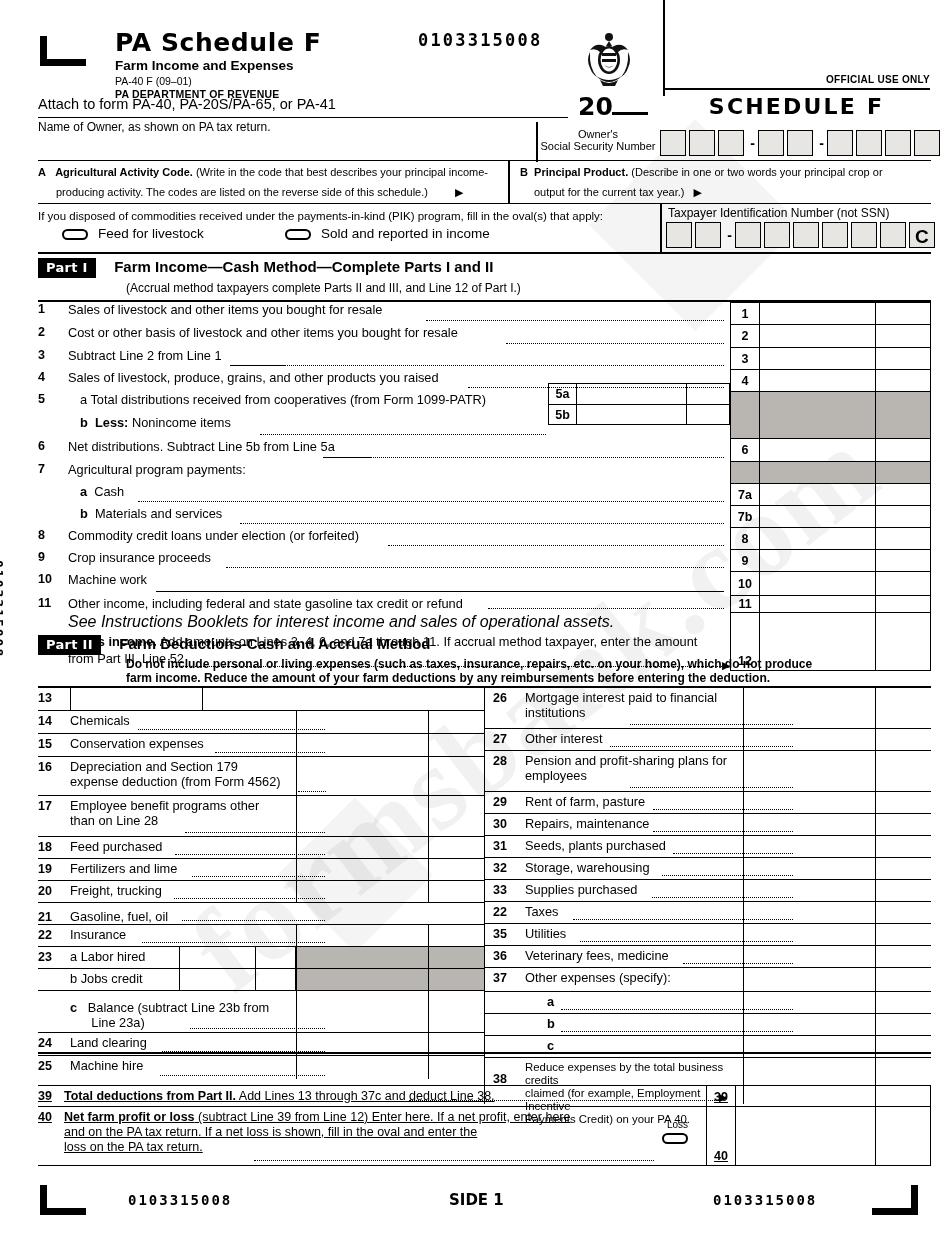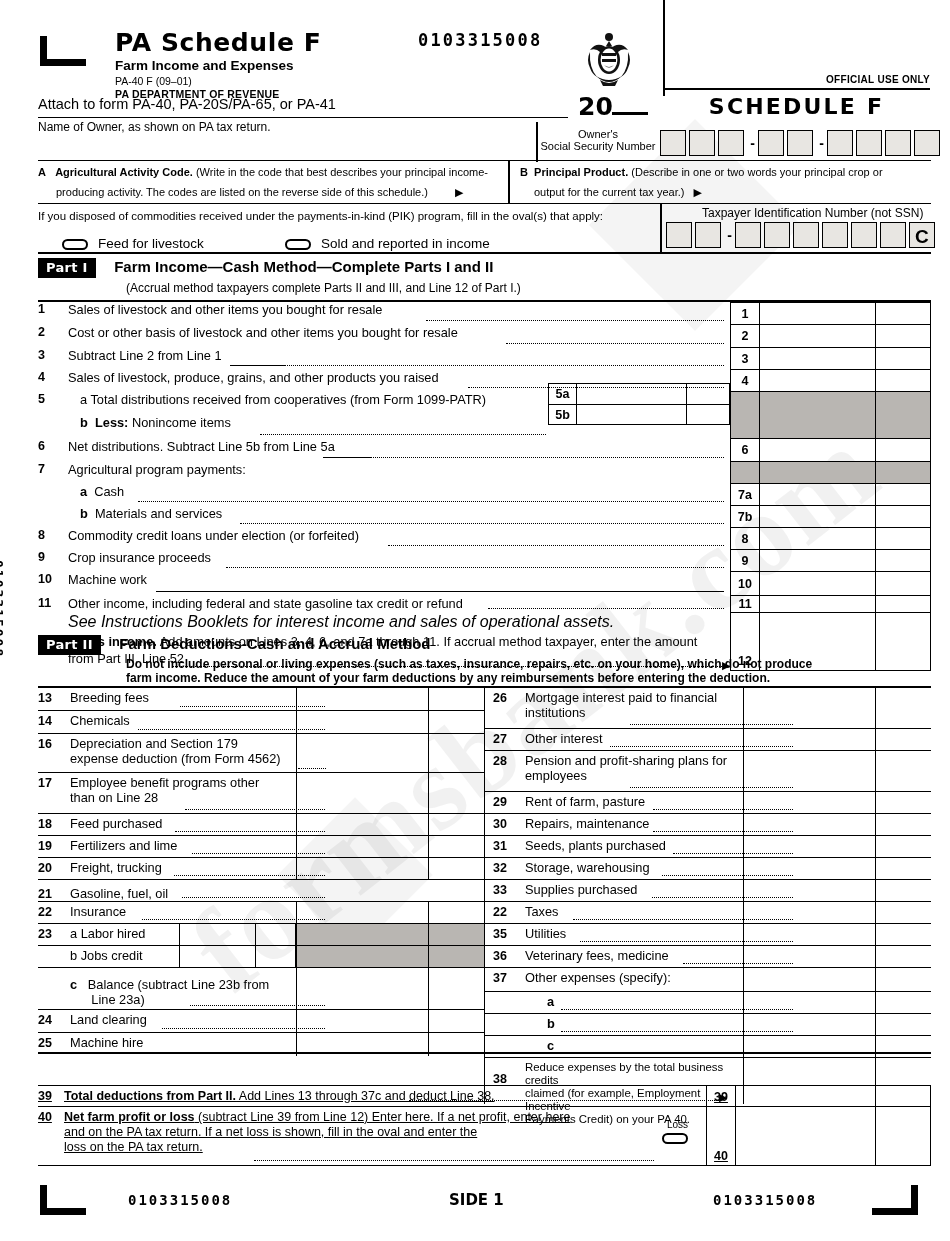--- a/index.html
+++ b/index.html
@@ -91,23 +91,23 @@
   .secA p { margin:0 0 8px 0; }
   .secB { position:absolute; left:520px; top:166px; width:400px; font-size:11px; }
   .secB p { margin:0 0 8px 0; }
   .arrow { font-size:11px; }
 
   .pik { position:absolute; left:38px; top:210px; width:630px; font-size:11.5px; }
   .oval {
     display:inline-block; width:26px; height:11px; border:2.2px solid #000;
     border-radius:7px; vertical-align:middle; margin-right:10px;
   }
-  .pikopt { position:absolute; top:236px; font-size:13.5px; }
-
-  .tin-label { position:absolute; left:702px; top:206px; font-size:12px; }
+  .pikopt { position:absolute; top:226px; font-size:13.5px; }
+
+  .tin-label { position:absolute; left:668px; top:206px; font-size:12px; }
   .tin-boxes { position:absolute; left:666px; top:222px; }
   .tinC { position:absolute; left:915px; top:226px; font-size:19px; font-weight:bold; }
 
   
   .hline { position:absolute; background:#000; left:38px; width:893px; }
 
   
   .partbar { position:absolute; }
   .partlabel {
     display:inline-block; background:#000; color:#fff;
@@ -492,32 +492,37 @@
       <div class="partsub2">
         <span>Do not include personal or living expenses (such as taxes, insurance, repairs, etc. on your home), which do not produce</span><br>
         <span>farm income. Reduce the amount of your farm deductions by any reimbursements before entering the deduction.</span>
       </div>
     </div>
     <div class="hline" style="top:686px; height:1.8px;"></div>
 
     <div class="p2col" style="left:38px; top:688px; width:446px;">
       <div class="p2row" style="height:23px;">
         <div class="p2no">13</div>
-        <div class="p2lbl">
-          <span>Breeding fees</span>
-          <span class="leader" style="left:110px; width:145px; bottom:3px;"></span>
-        </div>
         <div class="p2amt"></div>
         <div class="p2cents"></div>
       </div>
       <div class="p2row" style="height:23px;">
         <div class="p2no">14</div>
         <div class="p2lbl">
           <span>Chemicals</span>
           <span class="leader" style="left:68px; width:187px; bottom:3px;"></span>
+        </div>
+        <div class="p2amt"></div>
+        <div class="p2cents"></div>
+      </div>
+      <div class="p2row" style="height:23px;">
+        <div class="p2no">15</div>
+        <div class="p2lbl">
+          <span>Conservation expenses</span>
+          <span class="leader" style="left:145px; width:110px; bottom:3px;"></span>
         </div>
         <div class="p2amt"></div>
         <div class="p2cents"></div>
       </div>
       <div class="p2row" style="height:39px;">
         <div class="p2no">16</div>
         <div class="p2lbl">
           Depreciation and Section 179<br>expense deduction (from Form 4562)
           <span class="leader" style="left:228px; width:28px; bottom:3px;"></span>
         </div>

